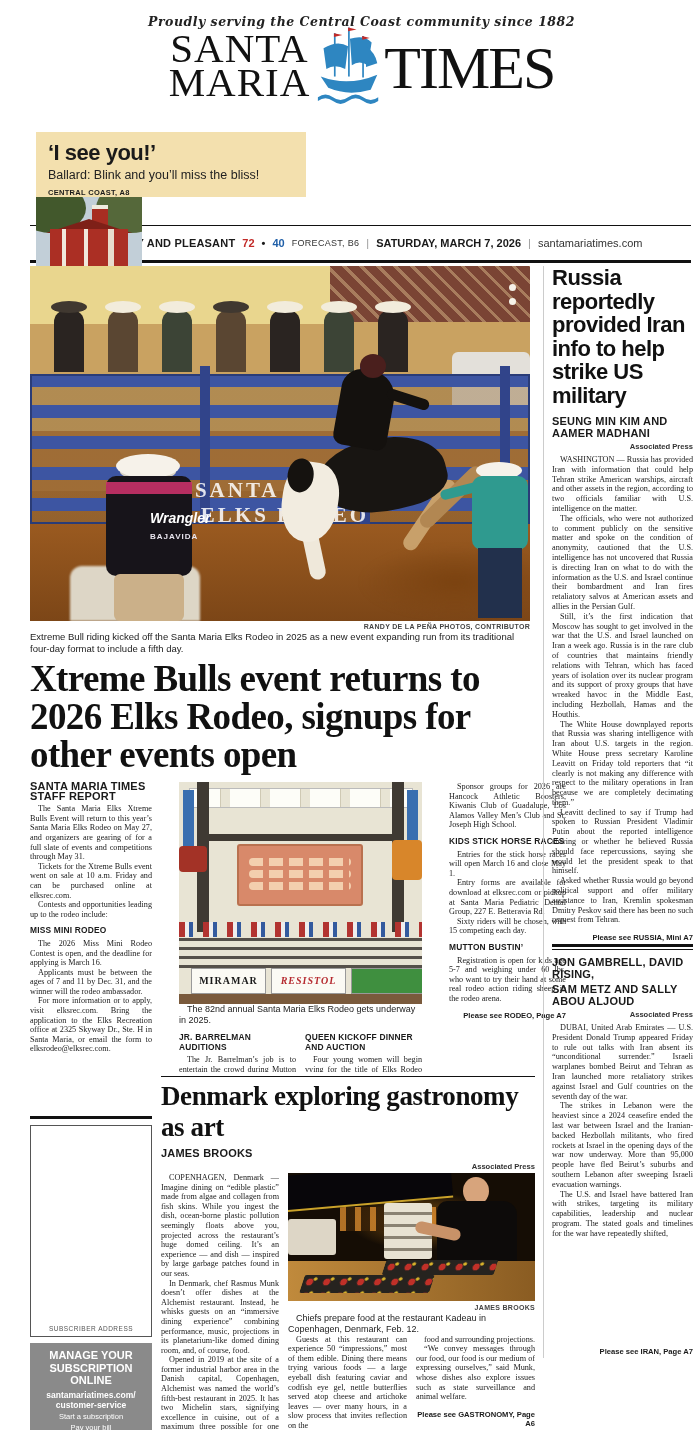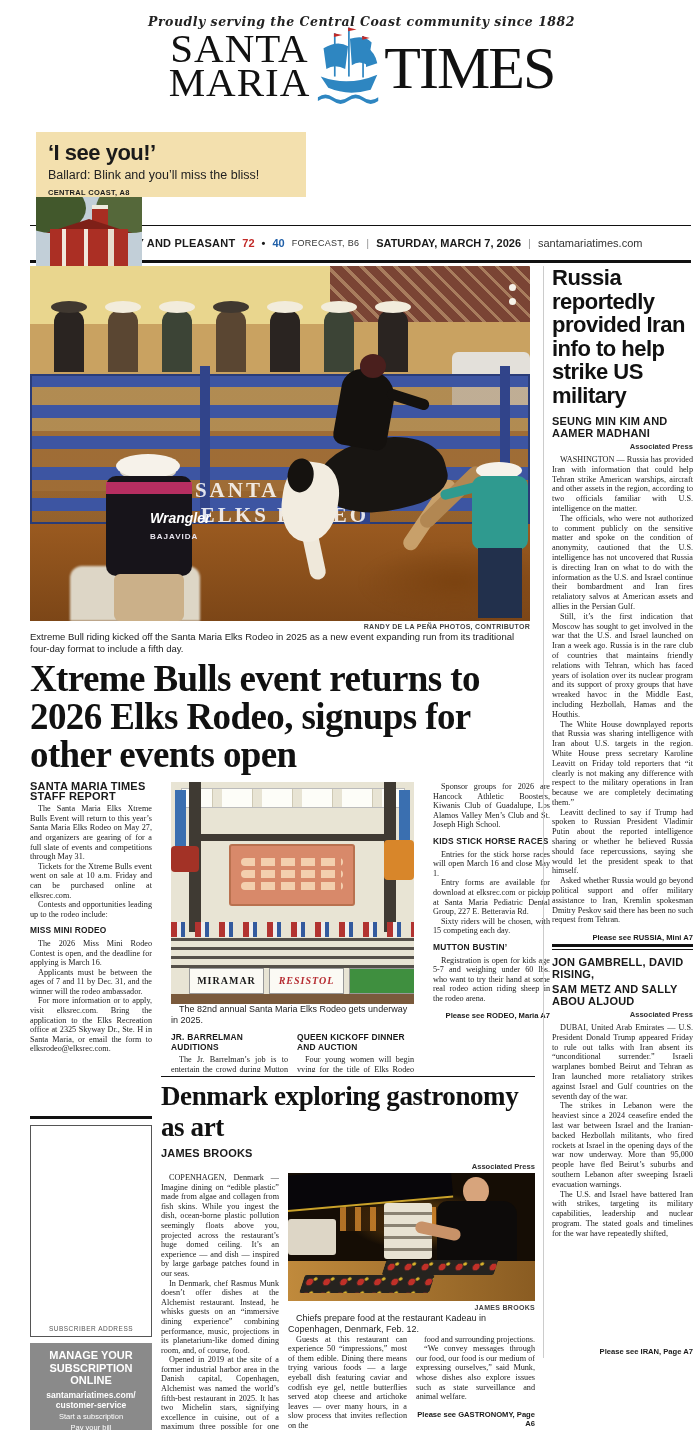--- a/index.html
+++ b/index.html
@@ -112,21 +112,21 @@
   .t-shirt { position:absolute; left:4px; top:14px; width:56px; height:74px; background:#2f9a8f; border-radius:10px; }
   .t-arm { position:absolute; left:-28px; top:24px; width:40px; height:10px; background:#2f9a8f; border-radius:5px; transform:rotate(-14deg); }
   .t-jeans { position:absolute; left:10px; top:86px; width:44px; height:70px; background:#22304c; }
   .photo-credit { font-family:"Liberation Sans", sans-serif; font-weight:bold; font-size:7px;
                   color:#444; text-align:right; margin-top:2px; letter-spacing:.3px; }
   .lead-caption { font-family:"Liberation Sans", sans-serif; font-size:9.5px; line-height:11.5px; color:#222; margin-top:1px; }
 
   
   .main-headline { font-family:"Liberation Serif", serif; font-weight:bold; font-size:37px;
                    line-height:38px; letter-spacing:-.6px; margin:6px 0 8px; color:#111; }
-  .story-cols { display:flex; gap:19px; height:290px; }
+  .story-cols { display:flex; gap:27px; height:290px; }
   .scol { font-size:8.2px; line-height:9.6px; text-align:justify; }
   .scol p { text-indent:8px; margin:0; }
   .scol-1 { width:122px; flex:none; height:332px; overflow:hidden; }
   .scol-mid { width:243px; flex:none; height:290px; overflow:hidden; }
   .scol-4 { width:117px; flex:none; height:290px; overflow:hidden; }
   .byline { font-family:"Liberation Sans", sans-serif; font-weight:bold; font-size:11px; letter-spacing:.2px; margin-bottom:3px; text-align:left; text-indent:0; }
   .agency { font-family:"Liberation Sans", sans-serif; font-weight:bold; font-size:7.6px; color:#333; text-align:right; }
   .subhead { font-family:"Liberation Sans", sans-serif; font-weight:bold; font-size:8.4px;
              letter-spacing:.2px; margin:7px 0 3px; text-align:left; }
   .jumpline { font-family:"Liberation Sans", sans-serif; font-weight:bold; font-size:7.6px;
@@ -142,21 +142,21 @@
   .ip-banL{ left:4px; } .ip-banR{ right:4px; }
   .ip-sign { position:absolute; left:58px; top:62px; width:126px; height:62px; background:#d8896a;
              border:2px solid #b9714f; border-radius:3px; padding:8px 10px; }
   .ip-sq { height:8px; margin:4px 0; background:repeating-linear-gradient(90deg,#f3cfae 0 14px, transparent 14px 20px); border-radius:4px; }
   .ip-truckL { position:absolute; left:0; top:64px; width:28px; height:26px; background:#a33226; border-radius:4px; }
   .ip-liftR { position:absolute; right:0; top:58px; width:30px; height:40px; background:#d8862a; border-radius:4px; }
   .ip-flags { position:absolute; left:0; top:140px; width:100%; height:15px;
               background:repeating-linear-gradient(90deg,#b23330 0 6px,#eee 6px 10px,#335a9e 10px 14px, transparent 14px 24px); }
   .ip-fence { position:absolute; left:0; top:156px; width:100%; height:30px;
               background:repeating-linear-gradient(180deg,#55504a 0 3px, transparent 3px 9px); }
-  .ip-banners { position:absolute; left:14px; top:186px; width:100%; height:26px; display:flex; gap:5px; padding:0 4px; }
+  .ip-banners { position:absolute; left:8px; top:186px; width:100%; height:26px; display:flex; gap:5px; padding:0 4px; }
   .ip-b { flex:1; background:#fbfaf4; border:1px solid #999; font-family:"Liberation Serif", serif;
           font-weight:bold; font-size:10px; display:flex; align-items:center; justify-content:center; letter-spacing:1px; }
   .ip-b.resistol { color:#b5292f; font-style:italic; }
   .ip-b.green { background:#3f8f3f; }
   .ip-ground { position:absolute; bottom:0; width:100%; height:10px; background:#7a5a3c; }
   .inset-caption { font-family:"Liberation Sans", sans-serif; font-size:9px; line-height:11px; color:#222; margin:3px 0 2px; text-align:left; text-indent:0; }
   .mid-subcols { display:flex; gap:9px; }
   .mid-subcols > div { width:117px; }
 
   
@@ -396,21 +396,21 @@
           <div class="subhead">KIDS STICK HORSE RACES</div>
           <div>
               <p>Entries for the stick horse races will open March 16 and close May 1.</p>
               <p>Entry forms are available for download at elksrec.com or pickup at Santa Maria Pediatric Dental Group, 227 E. Betteravia Rd.</p>
               <p>Sixty riders will be chosen, with 15 competing each day.</p>
             </div>
           <div class="subhead">MUTTON BUSTIN’</div>
           <div>
               <p>Registration is open for kids age 5-7 and weighing under 60 lbs. who want to try their hand at some real rodeo action riding sheep in the rodeo arena.</p>
             </div>
-          <div class="jumpline">Please see RODEO, Maria A7</div>
+          <div class="jumpline">Please see RODEO, Page A7</div>
         </div>
       </div>
 
       <div class="lower-row">
         <div class="lower-left">
           <div class="ll-rule"></div>
           <div class="sub-box">
             <div class="sub-label">SUBSCRIBER ADDRESS</div>
           </div>
           <div class="promo-box">

